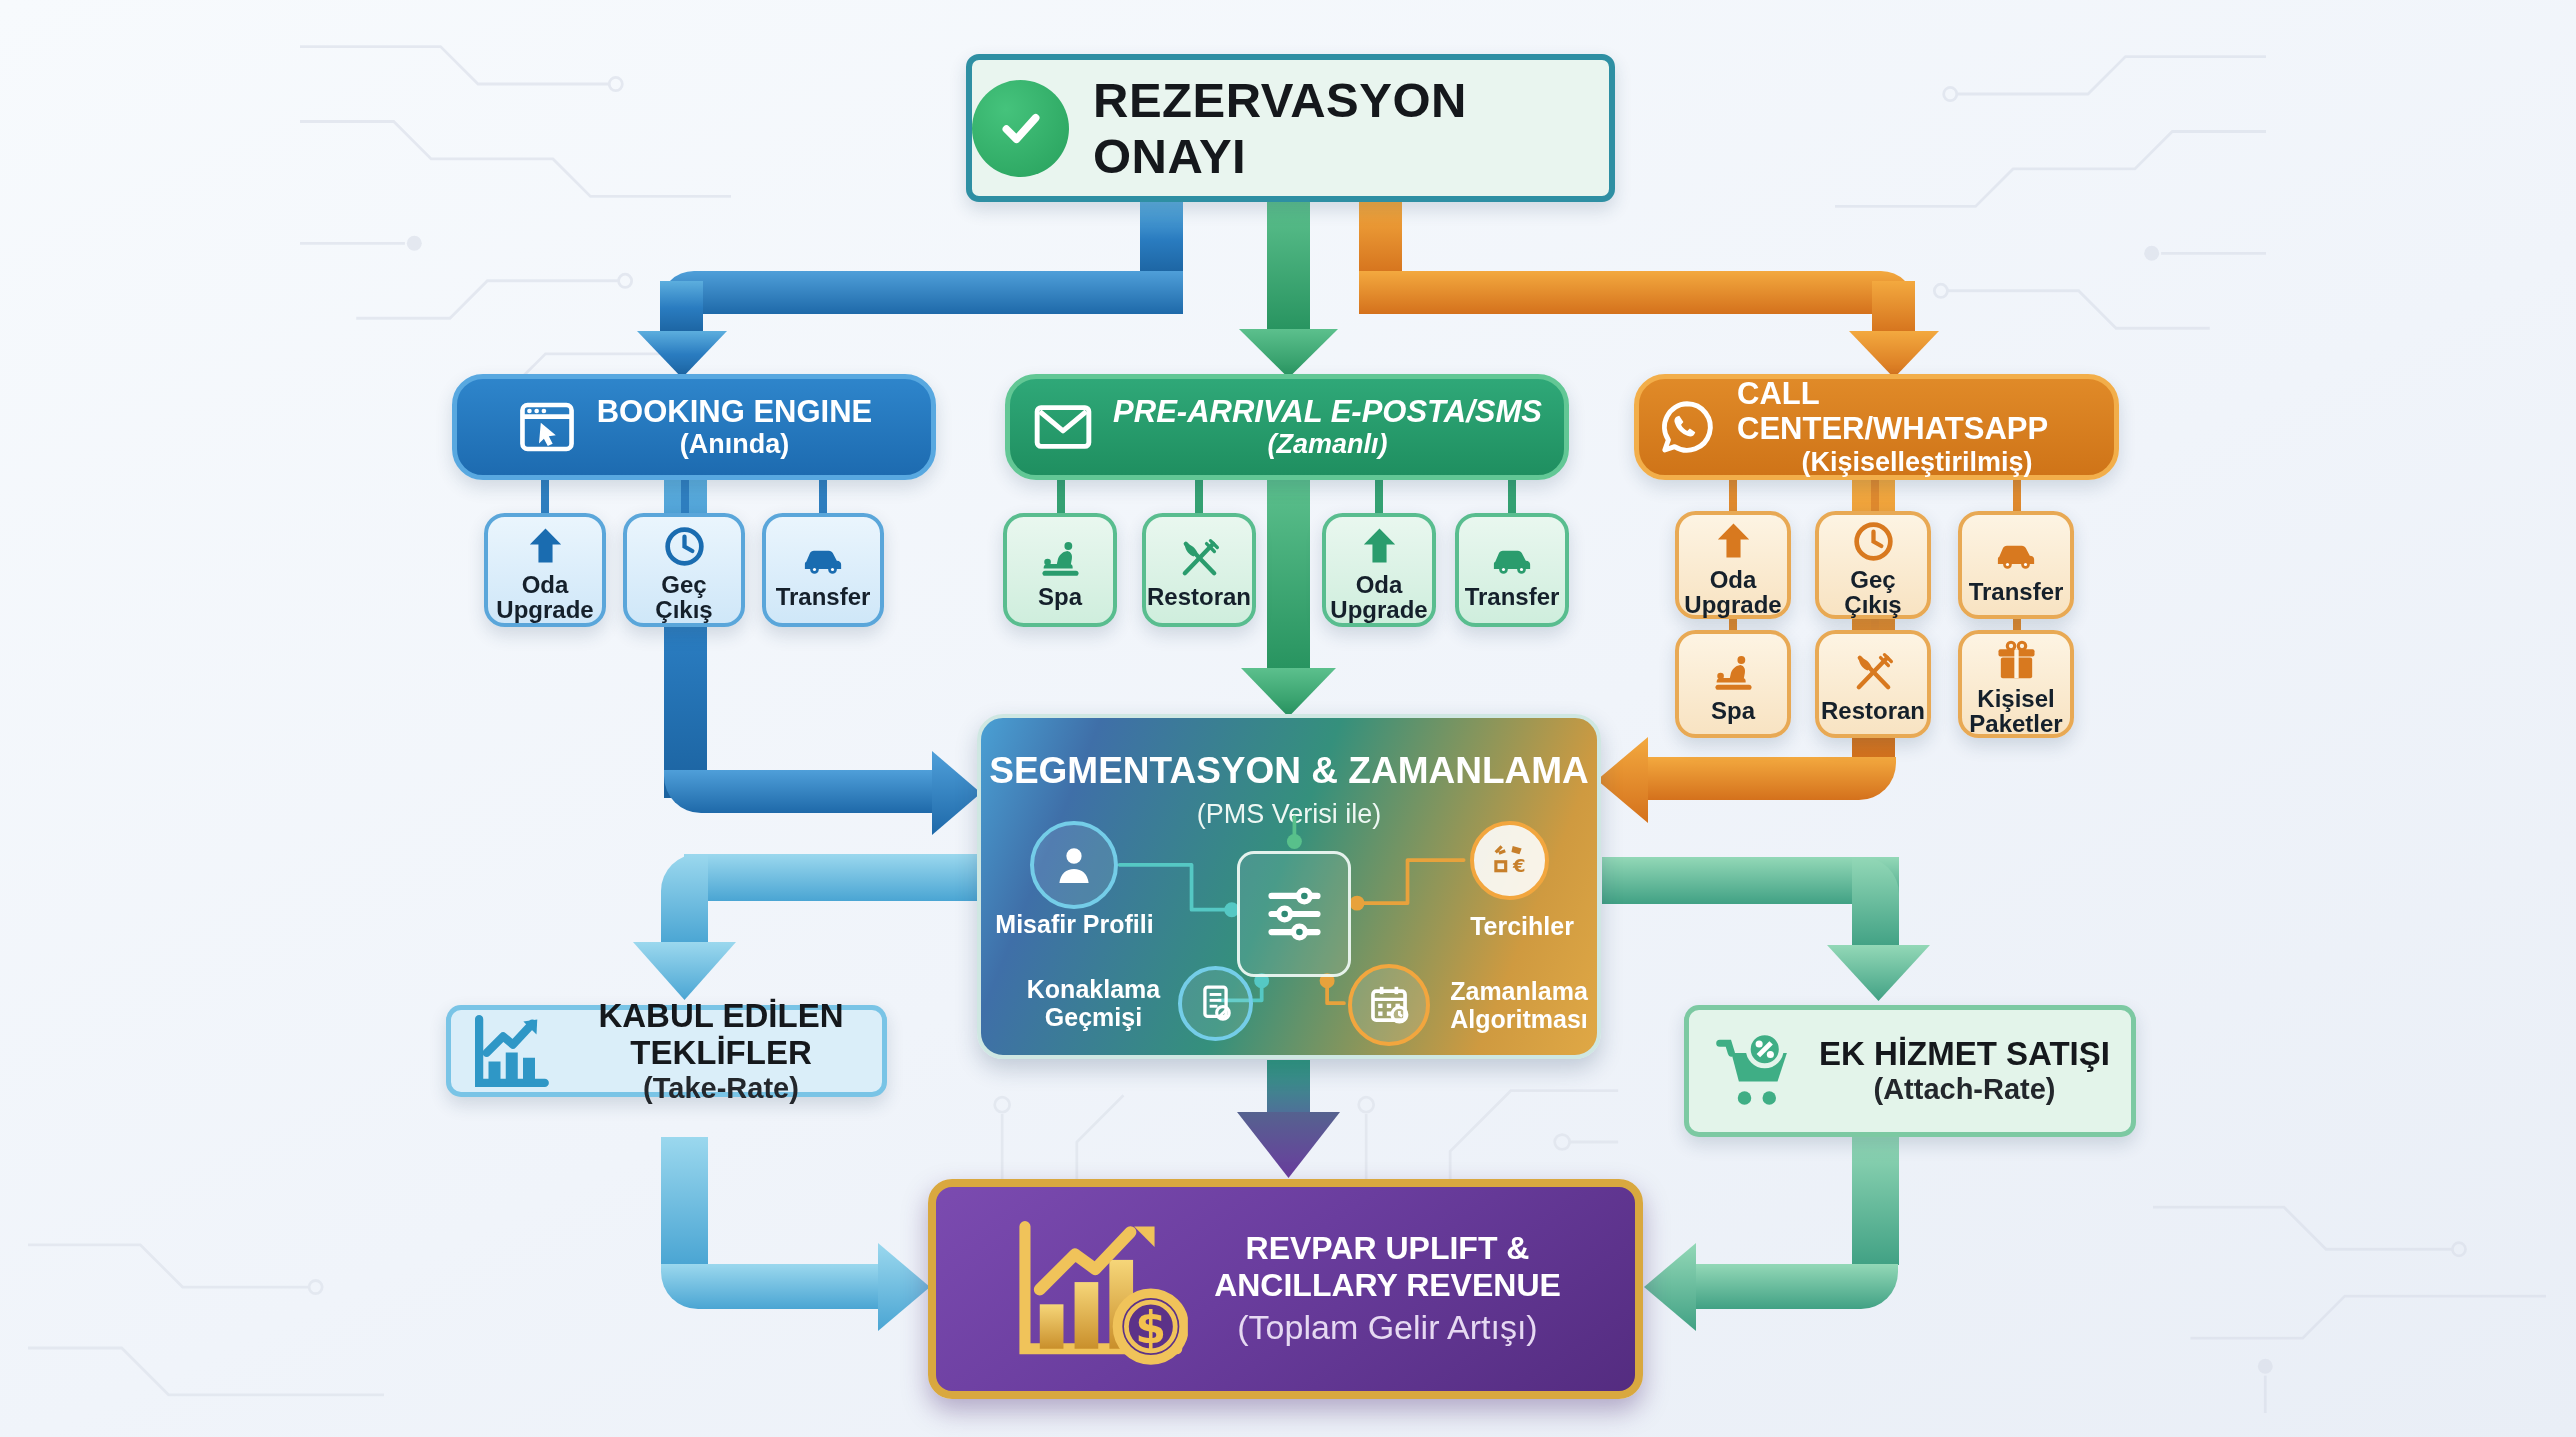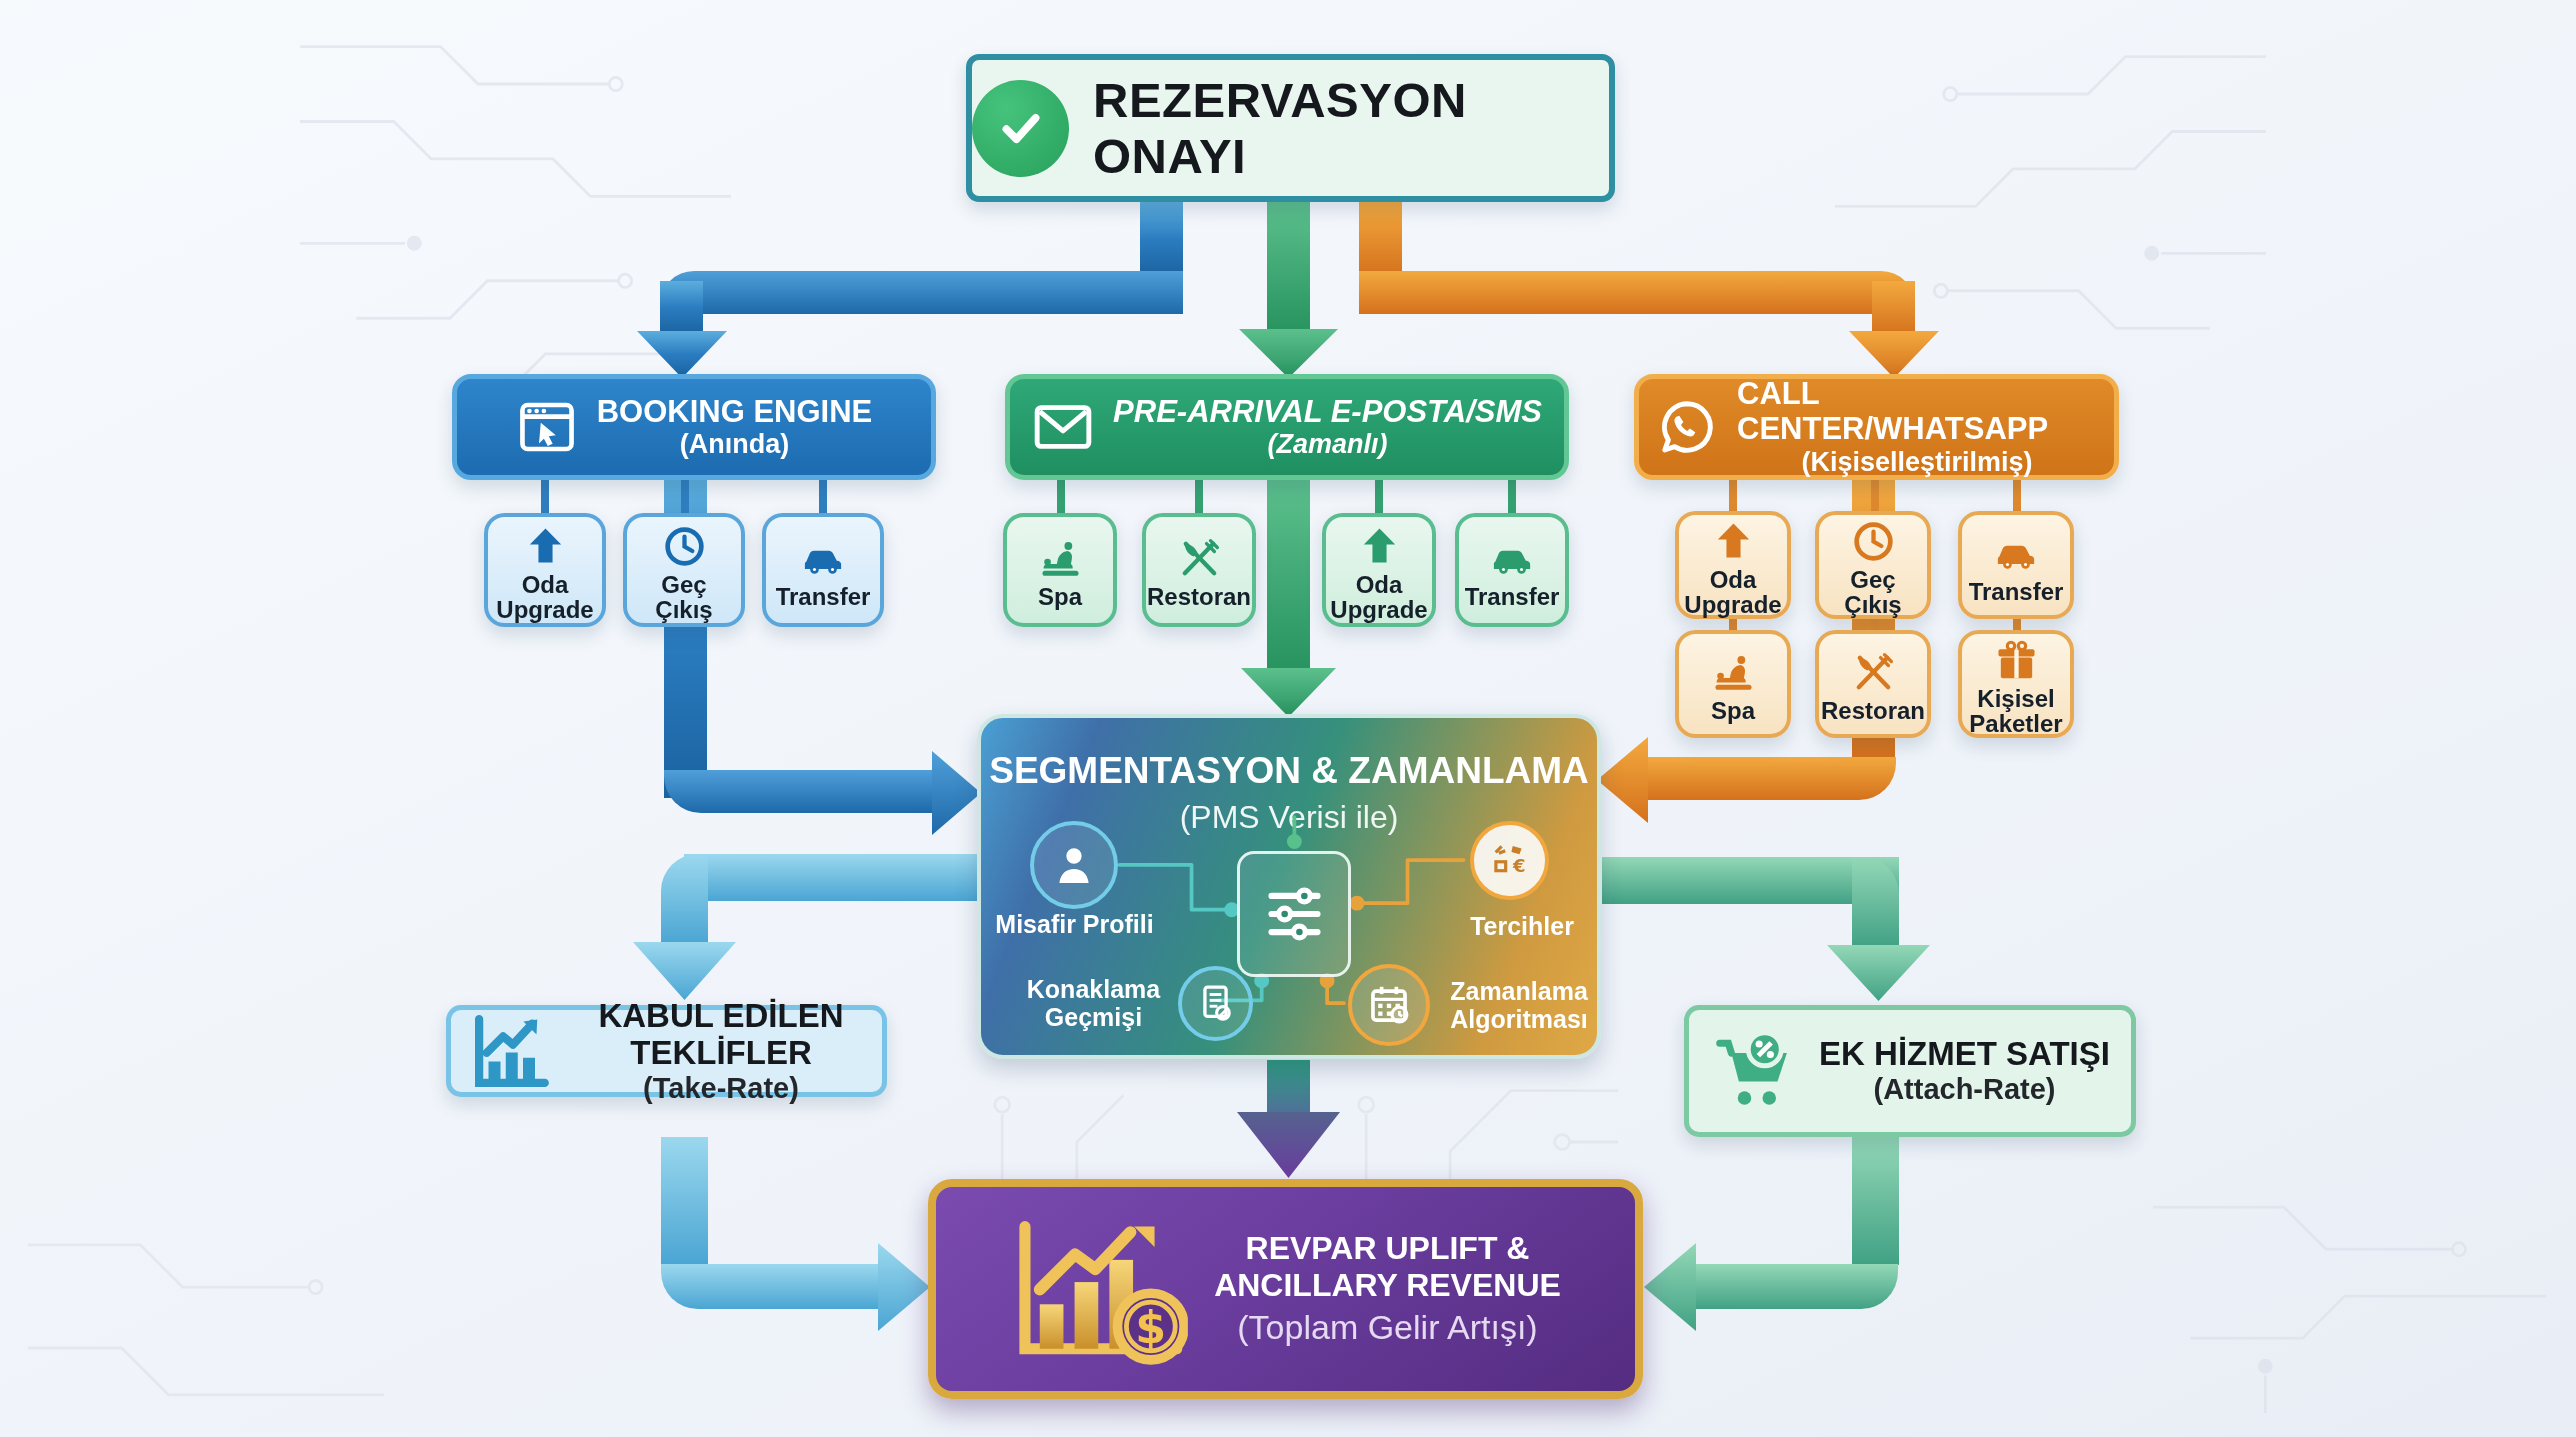--- a/index.html
+++ b/index.html
@@ -28,41 +28,41 @@
 
   
   .node { position:absolute; z-index:3; display:flex; align-items:center; justify-content:center;
           box-shadow: 0 7.5px 17px rgba(30,60,95,.16); }
 
   .top-box { background:#e9f5ef; border:6.6px solid #2e8fa3; border-radius:13px; gap:24px; }
   .check-badge { width:97px; height:97px; border-radius:50%; flex:0 0 auto;
      background: radial-gradient(circle at 35% 30%, #45c37c, #27a05c); display:flex; align-items:center; justify-content:center; }
   .top-title { font-size:49px; font-weight:bold; color:#15181c; letter-spacing:0.5px; }
 
-  .branch { border-radius:19px; gap:19px; padding:12px 17px; flex-direction:row; color:#fff; }
+  .branch { border-radius:31px; gap:19px; padding:12px 17px; flex-direction:row; color:#fff; }
   .br-blue   { background:linear-gradient(180deg,#2e85cb,#1d6bb0); border:5.6px solid #58a8e0; }
   .br-green  { background:linear-gradient(180deg,#2fa878,#1f8f60); border:5.6px solid #62c795;font-style:italic; }
   .br-orange { background:linear-gradient(180deg,#e08a28,#cf7418); border:5.6px solid #f2ae4a; }
   .b-icon { width:62px; height:62px; flex:0 0 auto; color:#fff; }
   .b-text { display:flex; flex-direction:column; align-items:center; line-height:1.12; }
   .b-title { font-size:31px; font-weight:bold; }
   .b-sub { font-size:27px; font-weight:bold; }
 
   .item { border-radius:20.6px; flex-direction:column; gap:2.8px; padding-top:5.6px; text-align:center; }
   .it-blue   { background:linear-gradient(180deg,#eaf5fd,#cfe7f8); border:4.7px solid #5aa6da; color:#1a6cb0; }
   .it-green  { background:linear-gradient(180deg,#e9f7ef,#cfeedd); border:4.7px solid #59bd8f; color:#2a9c6d; }
   .it-orange { background:linear-gradient(180deg,#fdf4e3,#f8e3c2); border:4.7px solid #e8a954; color:#d8791f; }
   .item svg { width:47px; height:47px; flex:0 0 auto; }
   .it-label { font-size:24px; font-weight:bold; color:#15202b; line-height:1.04; padding:0 3.7px; }
 
   .seg-box { background:linear-gradient(112deg,#4aa0d4 0%,#3f6fa8 16%,#35907c 48%,#cf9a40 84%,#e0a845 100%);
              border:4.7px solid #cfe7e2; border-radius:26px; z-index:3; position:absolute;
              box-shadow: 0 9.4px 22.5px rgba(30,60,95,.22); }
   .seg-title { position:absolute; width:100%; text-align:center; top:32px; font-size:37px; font-weight:bold; color:#fff; }
-  .seg-sub   { position:absolute; width:100%; text-align:center; top:81px; font-size:32px; color:#eef7f3; }
+  .seg-sub   { position:absolute; width:100%; text-align:center; top:81px; font-size:27px; color:#eef7f3; }
   .seg-circle { position:absolute; border-radius:50%; display:flex; align-items:center; justify-content:center; }
   .sc-teal   { border:4.7px solid #74cde8; background:rgba(255,255,255,.10); color:#fff; }
   .sc-orange { border:4.7px solid #f2a63e; background:rgba(255,255,255,.12); color:#fff; }
   .sc-light  { border:4.7px solid #f2a63e; background:rgba(255,255,255,.88); color:#c77f2a; }
   .seg-square { position:absolute; border:3.7px solid rgba(240,250,245,.92); background:rgba(255,255,255,.10);
                 border-radius:17px; display:flex; align-items:center; justify-content:center; }
   .seg-label { position:absolute; text-align:center; color:#fff; font-size:25px; font-weight:bold; line-height:1.1; }
 
   .info-box { border-radius:15px; gap:19px; padding:0 15px; }
   .ib-blue  { background:#daeef9; border:5.6px solid #79c4e6; color:#2f97c6; }

